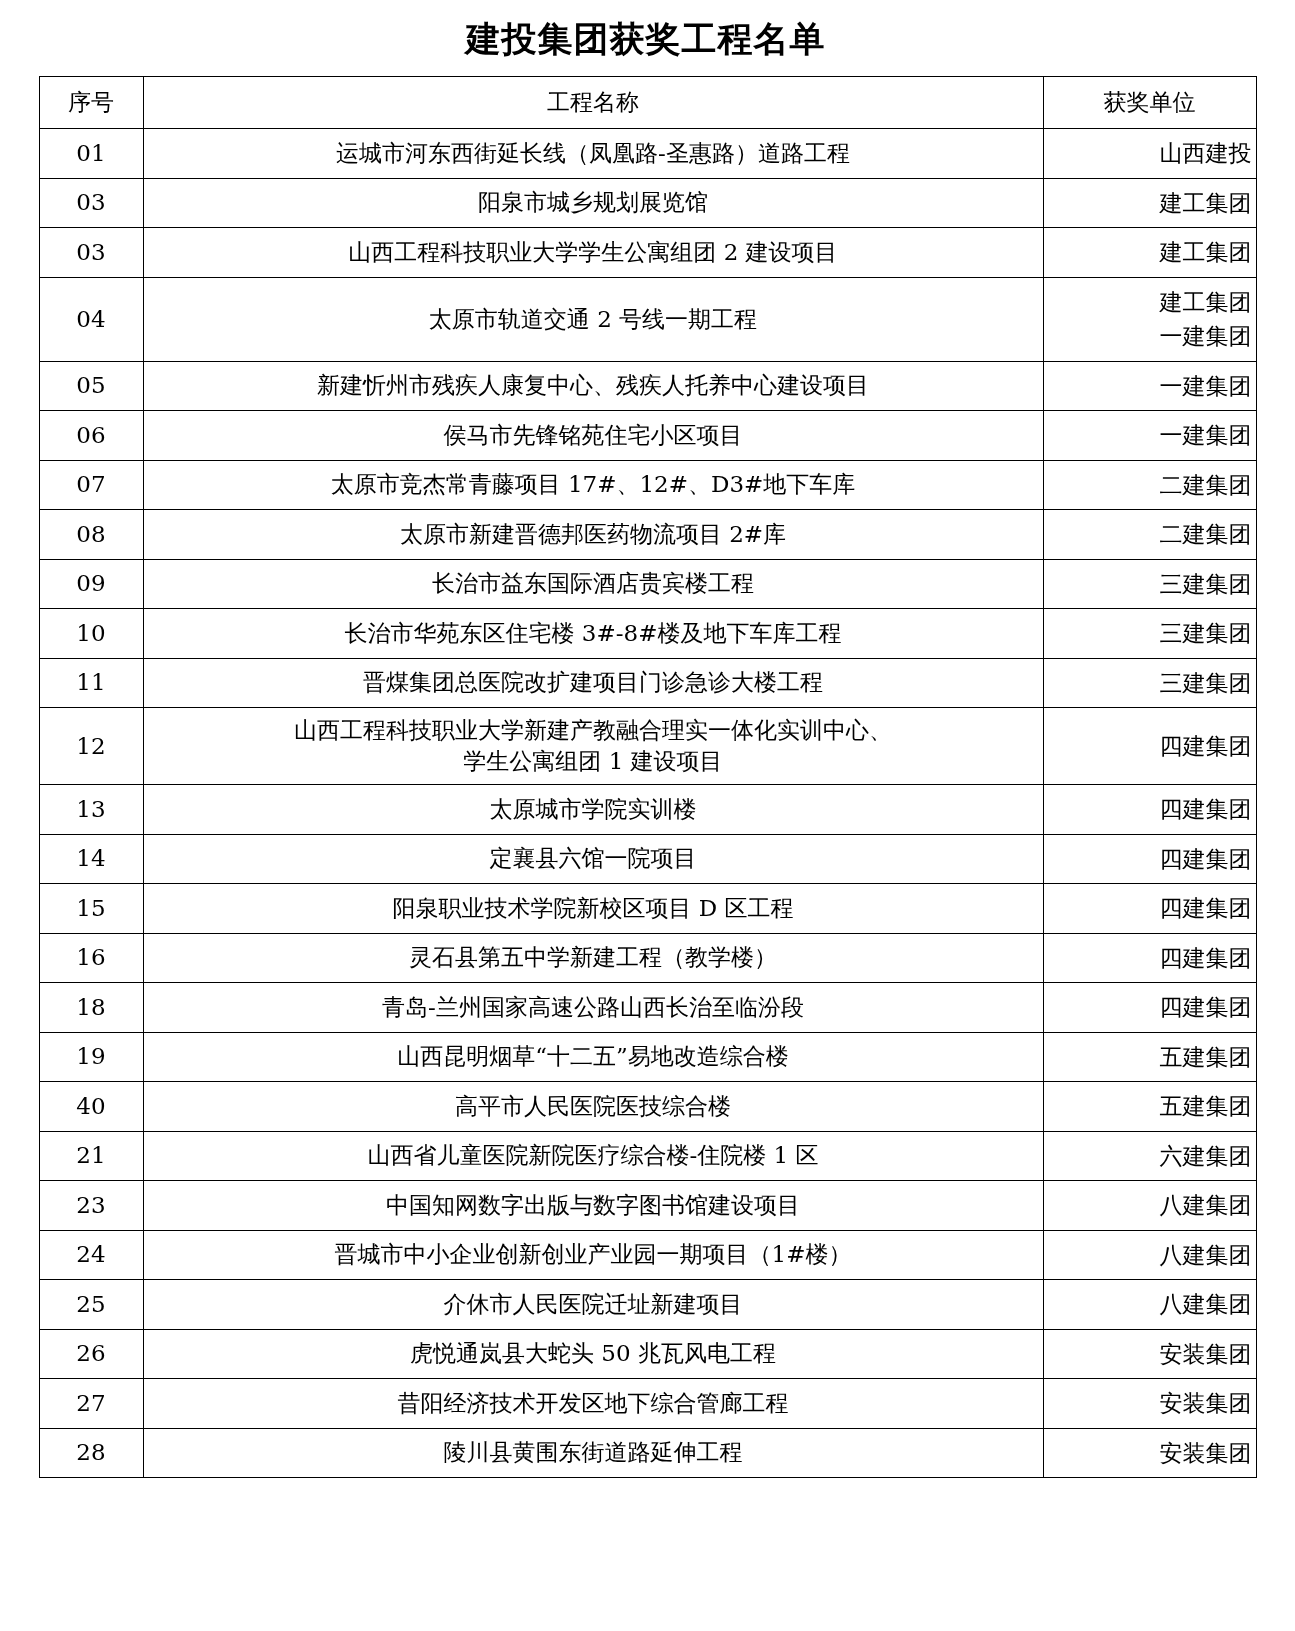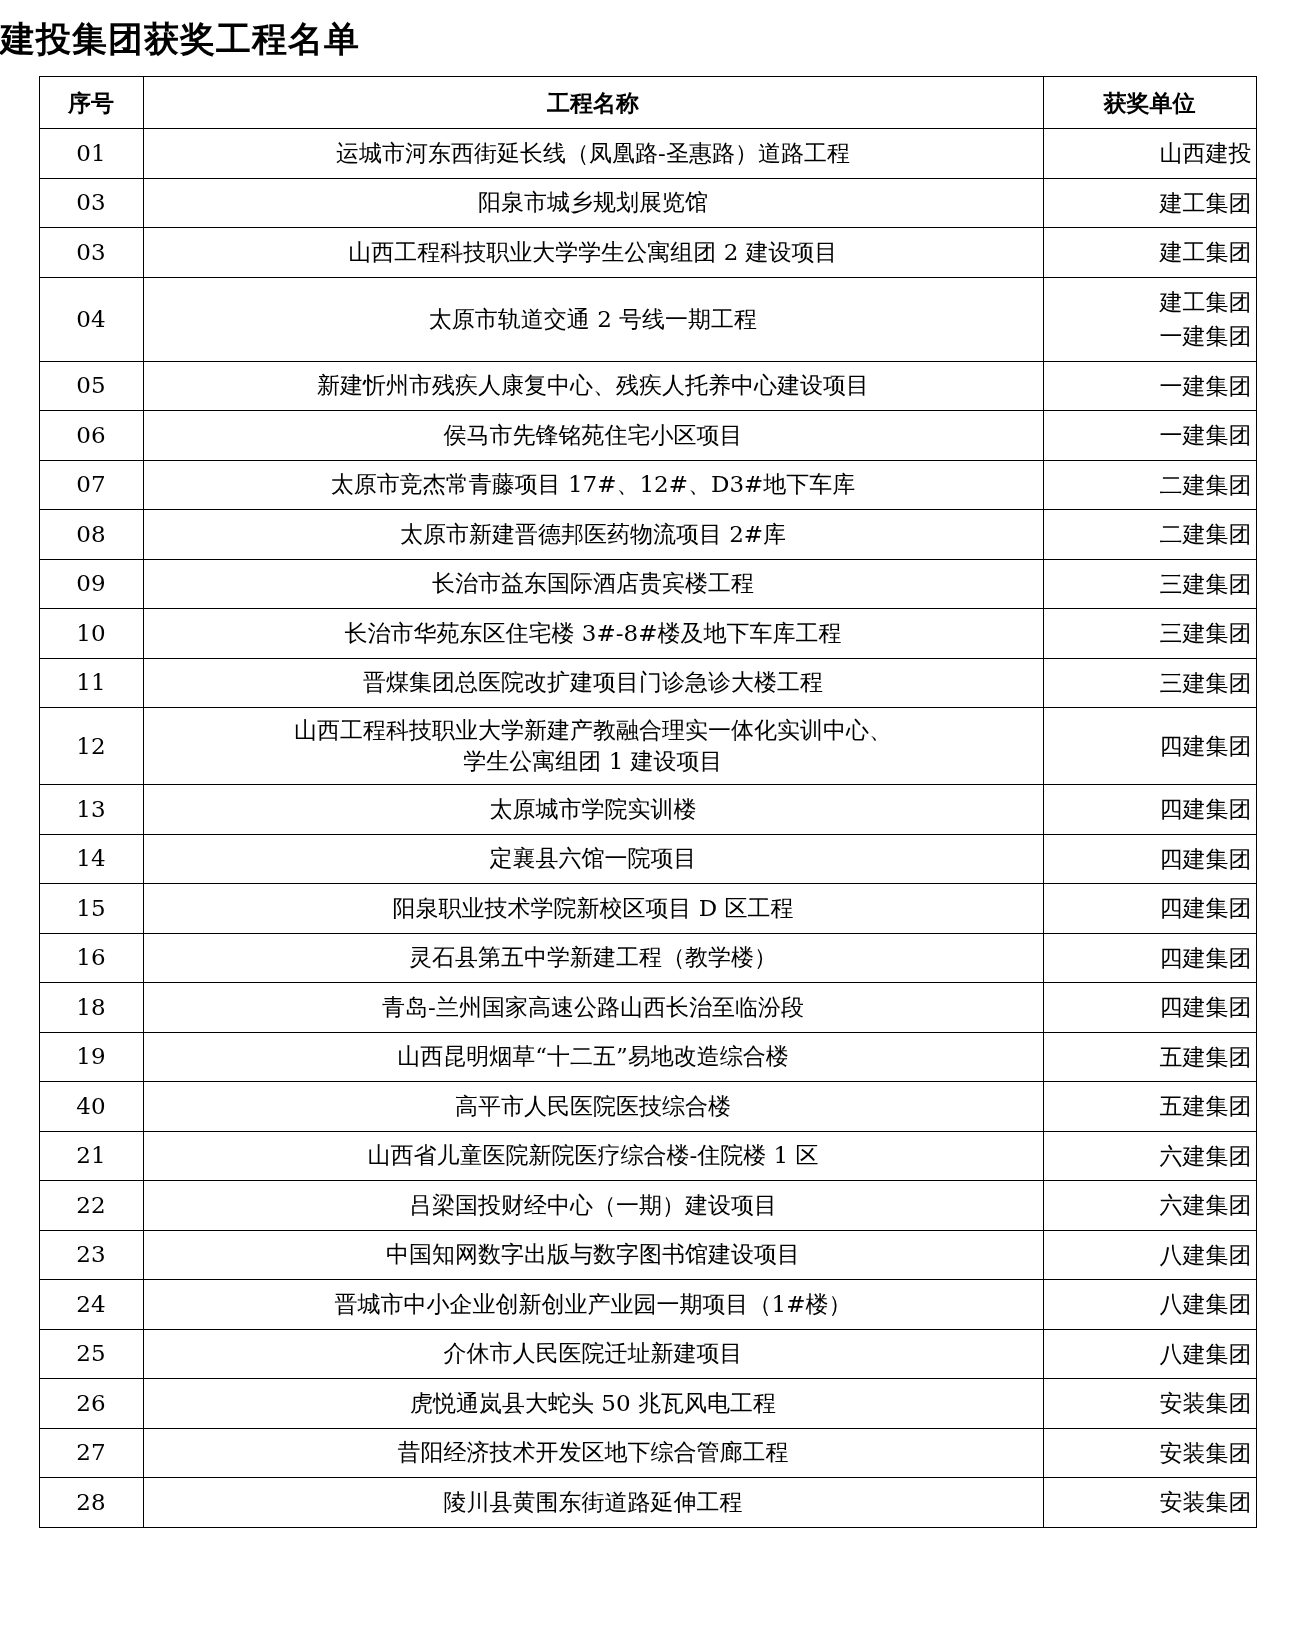--- a/index.html
+++ b/index.html
@@ -12,21 +12,21 @@
     min-height: 1631px;
     font-family: "DejaVu Serif", "Liberation Serif", serif;
     color: #000000;
   }
   .page {
     width: 1295px;
     box-sizing: border-box;
     padding: 0;
   }
   .doc-title {
-    text-align: left;
+    text-align: center;
     font-family: "DejaVu Sans", "Liberation Sans", sans-serif;
     font-weight: bold;
     font-size: 35px;
     letter-spacing: 1px;
     margin: 18px 4px 16px 0;
     line-height: 1.2;
   }
   table.award-table {
     border-collapse: collapse;
     margin: 0 auto;
@@ -43,21 +43,20 @@
     vertical-align: middle;
     padding: 7px 4px;
     font-family: "DejaVu Serif", "Liberation Serif", serif;
   }
   col.c-index { width: 104px; }
   col.c-name  { width: 900px; }
   col.c-unit  { width: 213px; }
 
   table.award-table thead td {
     padding: 10px 4px;
-    font-weight: bold;
   }
   .cell-name {
     padding-left: 10px;
     padding-right: 10px;
   }
   .two-line {
     line-height: 1.45;
   }
   .unit-stack span {
     display: block;
@@ -221,27 +220,20 @@
           </td>
         </tr>
         <tr>
           <td>21</td>
           <td class="cell-name">山西省儿童医院新院医疗综合楼-住院楼 1 区</td>
           <td class="unit-stack">
             <span>六建集团</span>
           </td>
         </tr>
         <tr>
-          <td>22</td>
-          <td class="cell-name">吕梁国投财经中心（一期）建设项目</td>
-          <td class="unit-stack">
-            <span>六建集团</span>
-          </td>
-        </tr>
-        <tr>
           <td>23</td>
           <td class="cell-name">中国知网数字出版与数字图书馆建设项目</td>
           <td class="unit-stack">
             <span>八建集团</span>
           </td>
         </tr>
         <tr>
           <td>24</td>
           <td class="cell-name">晋城市中小企业创新创业产业园一期项目（1#楼）</td>
           <td class="unit-stack">

